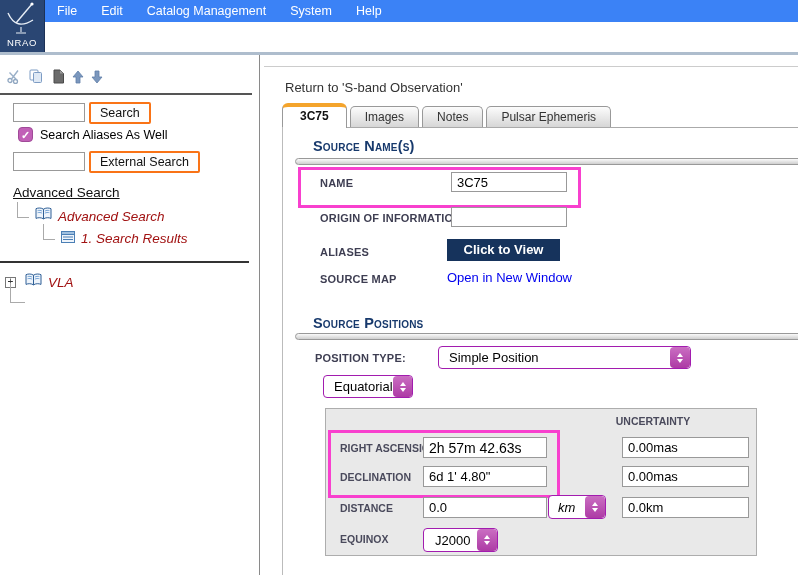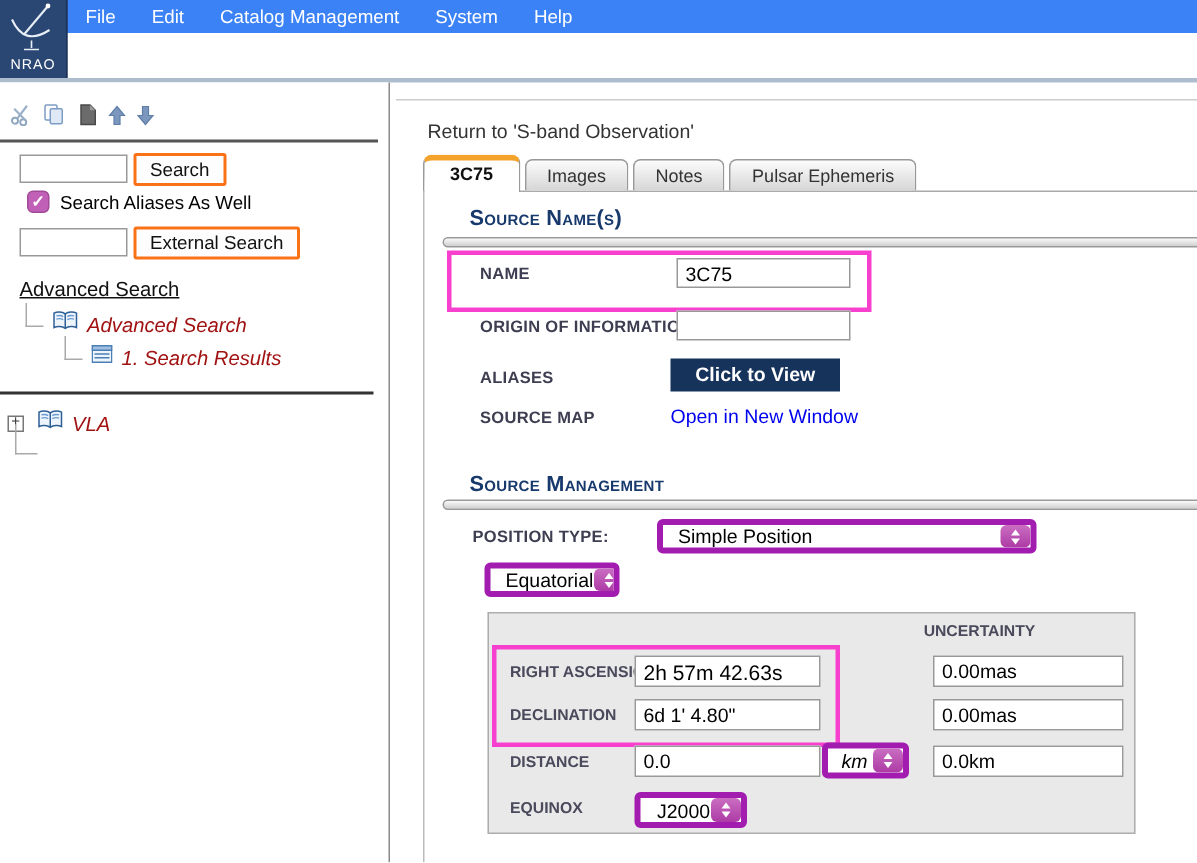--- a/index.html
+++ b/index.html
@@ -51,21 +51,21 @@
   .section-heading { position:absolute; left:53px; font-variant:small-caps; font-weight:bold; color:#17396c; font-size:14.5px; letter-spacing:0.2px; }
   .pill { position:absolute; left:35px; right:-6px; height:5px; background:linear-gradient(#fafafa,#cfcfcf); border:1px solid #999; border-radius:4px; }
 
   .fld-label { position:absolute; font-size:11px; font-weight:bold; color:#3e3e52; letter-spacing:0.2px; white-space:nowrap; }
   .fld-input { position:absolute; }
   .highlight { position:absolute; border:3px solid #f840ce; pointer-events:none; }
 
   .cta-btn { position:absolute; background:#16335c; color:#fff; font-weight:bold; font-size:13px; border:none; padding:0; height:22px; width:113px; text-align:center; line-height:22px; cursor:pointer; font-family:"Liberation Sans",sans-serif; }
   .blue-link { position:absolute; color:#0000ee; font-size:13px; cursor:pointer; white-space:nowrap; }
 
-  .select { position:absolute; background:#fff; border:4px solid #a21caf; border-radius:4px; height:23px; box-sizing:border-box; display:flex; align-items:center; justify-content:space-between; cursor:pointer; overflow:hidden; }
+  .select { position:absolute; background:#fff; border:1px solid #a21caf; border-radius:4px; height:23px; box-sizing:border-box; display:flex; align-items:center; justify-content:space-between; cursor:pointer; overflow:hidden; }
   .select-text { padding-left:10px; font-size:13px; color:#000; white-space:nowrap; }
   .stepper { width:20px; align-self:stretch; background:linear-gradient(#ca6ec2,#ad3ba5); border-radius:4px; display:flex; flex-direction:column; align-items:center; justify-content:center; gap:2px; flex:none; }
   .tri-up { width:0; height:0; border-left:3.5px solid transparent; border-right:3.5px solid transparent; border-bottom:4px solid #fff; }
   .tri-down { width:0; height:0; border-left:3.5px solid transparent; border-right:3.5px solid transparent; border-top:4px solid #fff; }
 
   .pos-table { position:absolute; left:65px; top:353px; width:432px; height:148px; background:#e9e9e9; border:1px solid #adadad; box-sizing:border-box; }
   .tbl-header { position:absolute; top:6px; font-size:10.5px; font-weight:bold; color:#4a4a5c; text-align:center; }
   .tbl-label { position:absolute; left:14px; font-size:10.5px; font-weight:bold; color:#4a4a5c; white-space:nowrap; }
   .tbl-input { position:absolute; left:97px; width:124px; }
   .unc-input { position:absolute; left:296px; width:127px; }
@@ -207,21 +207,21 @@
 
     <div class="fld-label" style="left:60px; top:157px;">ORIGIN OF INFORMATION</div>
     <input class="txt fld-input" style="left: 191px; top: 152px; width: 116px; height: 20px; font-size: 13px;" value="">
 
     <div class="fld-label" style="left:60px; top:191px;">ALIASES</div>
     <div class="cta-btn" style="left:187px; top:184px;">Click to View</div>
 
     <div class="fld-label" style="left:60px; top:218px;">SOURCE MAP</div>
     <a class="blue-link" style="left:187px; top:215px;">Open in New Window</a>
 
-    <div class="section-heading" style="top:260px;">Source Management</div>
+    <div class="section-heading" style="top:260px;">Source Positions</div>
     <div class="pill" style="top:278px;"></div>
 
     <div class="fld-label" style="left:55px; top:297px;">POSITION TYPE:</div>
     <div class="select" style="left:178px; top:291px; width:253px;">
       <span class="select-text">Simple Position</span>
       <span class="stepper">
           <span class="tri-up"></span>
           <span class="tri-down"></span>
         </span>
     </div>

